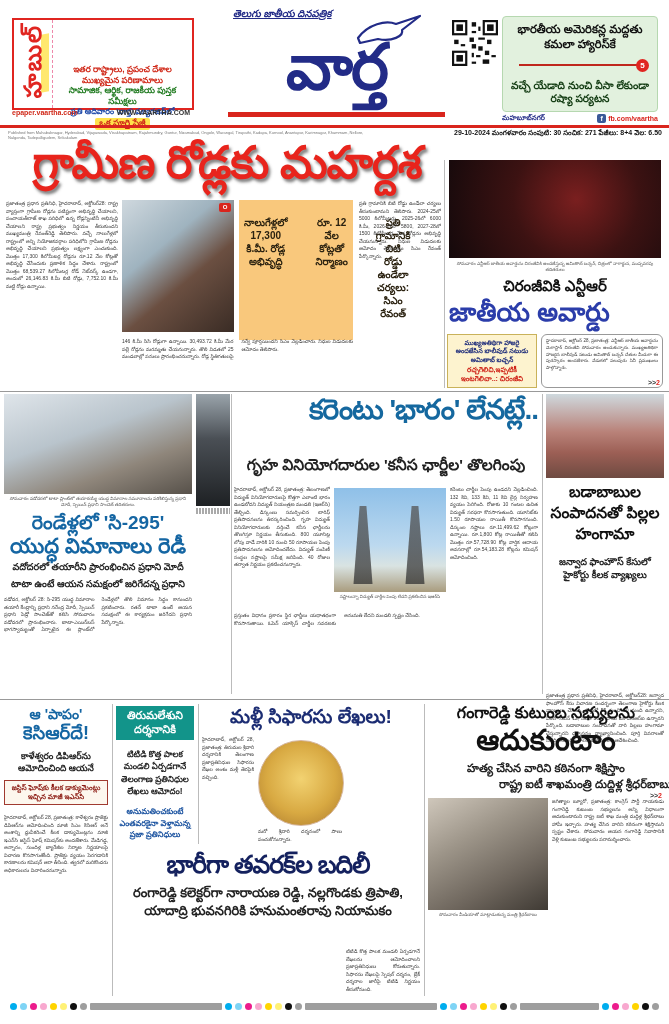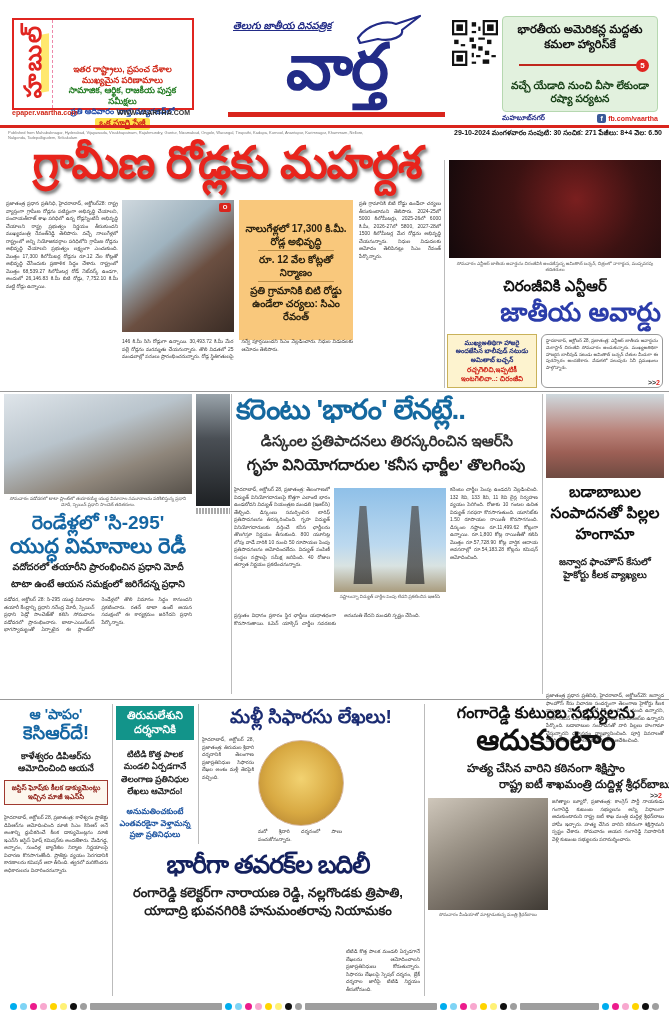--- a/index.html
+++ b/index.html
@@ -14,21 +14,21 @@
   .promo-squiggle{position:absolute;right:3px;top:14px;width:8px;height:58px;background:#ffe24a;transform:skewY(-12deg);opacity:.8;}
   .promo-right{flex:1;display:flex;flex-direction:column;justify-content:space-around;align-items:center;
                text-align:center;padding:8px 2px;margin-top:36px;}
   .pr1{font-size:8.5px;font-weight:700;color:#d02818;line-height:1.25;}
   .pr2{font-size:8.5px;font-weight:700;color:#1f7a1f;line-height:1.25;}
   .pr3{font-size:8px;font-weight:700;color:#1c48a8;}
   .pr4{font-size:9px;font-weight:800;color:#d02818;background:#ffe24a;padding:0 4px;border-radius:2px;}
   .promo-urls{left:12px;top:109px;width:178px;display:flex;justify-content:space-between;}
   .url1{font-size:7px;font-weight:700;color:#d02818;}
   .url2{font-size:7px;font-weight:800;color:#333;}
-  .tagline{left:233px;top:20px;width:160px;font-size:10px;font-weight:700;font-style:italic;
+  .tagline{left:233px;top:8px;width:160px;font-size:10px;font-weight:700;font-style:italic;
            color:#222b87;text-decoration:underline;}
   .dove{left:352px;top:12px;width:74px;height:34px;}
   .logo-text{left:228px;top:34px;width:217px;height:80px;font-size:64px;font-weight:800;color:#222b87;
              line-height:1.05;letter-spacing:-2px;text-align:center;}
   .logo-underline{left:228px;top:112px;width:217px;height:5px;background:#d9251d;}
   .qr{left:452px;top:20px;width:46px;height:46px;}
   .greenbox{left:502px;top:16px;width:156px;height:96px;background:#e2f1de;border:1px solid #b6d8b0;
             border-radius:4px;text-align:center;padding:5px 4px;box-sizing:border-box;
             display:flex;flex-direction:column;justify-content:space-between;}
   .gb-head{font-size:11.5px;font-weight:800;color:#111;line-height:1.3;}
@@ -49,33 +49,33 @@
   .lead-headline{left:4px;top:136px;width:446px;height:58px;font-size:45px;font-weight:800;color:#e8241c;
                  text-align:center;letter-spacing:-1px;line-height:1.2;
                  text-shadow:2px 3px 3px rgba(110,110,110,.85), -1px -1px 0 #fff;}
   .body{font-size:5px;line-height:1.5;color:#3a3a3a;text-align:justify;margin:0;}
   .lead-col1{left:6px;top:200px;width:112px;height:186px;overflow:hidden;}
   .lead-photo{left:122px;top:200px;width:112px;height:132px;
               background:linear-gradient(140deg,#cfd8de 0%,#9fb3bf 35%,#6b4f41 60%,#3a2c25 100%);}
   .photo-badge{position:absolute;right:3px;top:3px;width:12px;height:9px;background:#d9251d;border-radius:2px;
                color:#fff;font-size:6px;font-weight:800;text-align:center;line-height:9px;}
   .lead-orange{left:239px;top:200px;width:114px;height:140px;background:#f9c87c;box-sizing:border-box;
-               padding:22px 5px;text-align:center;display:flex;flex-direction:column;justify-content:space-around;}
+               padding:16px 5px;text-align:center;display:flex;flex-direction:row;justify-content:space-around;}
   .ob-item{font-size:10px;font-weight:800;color:#2b2210;line-height:1.3;}
   .ob-sep{border-top:1px solid #b98f4a;margin:2px 14px;}
   .lead-colmid{left:122px;top:338px;width:231px;height:48px;column-count:2;column-gap:8px;overflow:hidden;}
   .lead-col4{left:359px;top:200px;width:82px;height:186px;overflow:hidden;}
   .vline{background:#bbb;width:1px;}
   .hline{background:#999;height:1px;}
   
   .award-photo{left:449px;top:160px;width:212px;height:98px;
                background:radial-gradient(circle at 60% 40%,#7a1f1f 0%,#3c1212 45%,#14090b 100%);}
   .award-caption{left:449px;top:261px;width:212px;font-size:4.5px;color:#555;text-align:center;line-height:1.4;}
   .award-h1{left:449px;top:277px;width:212px;font-size:15px;font-weight:800;color:#111;text-align:center;}
-  .award-h2{left:449px;top:297px;width:212px;font-size:26px;font-weight:800;color:#2b3daa;text-align:right;}
+  .award-h2{left:449px;top:297px;width:212px;font-size:26px;font-weight:800;color:#2b3daa;text-align:left;}
   .award-row{left:447px;top:334px;width:216px;height:54px;display:flex;gap:4px;}
   .award-box{width:90px;box-sizing:border-box;background:#fdf3cf;border:1px solid #c9b25a;padding:3px;
              text-align:center;display:flex;flex-direction:column;justify-content:space-around;}
   .ab1{font-size:6.5px;font-weight:700;color:#1b2a7a;line-height:1.3;}
   .ab2{font-size:7px;font-weight:800;color:#cf2318;line-height:1.3;}
   .award-body{flex:1;position:relative;border:1px solid #999;border-radius:6px;padding:3px 4px;box-sizing:border-box;overflow:hidden;}
   .more{position:absolute;right:2px;bottom:1px;font-size:7px;font-weight:800;color:#333;background:#fff;padding-left:2px;}
   .mnum{color:#e02520;}
   
   .c295-photo{left:4px;top:394px;width:188px;height:100px;
@@ -83,21 +83,21 @@
   .c295-caption{left:4px;top:496px;width:188px;font-size:4.5px;color:#555;text-align:center;line-height:1.4;}
   .c295-h{left:4px;top:512px;width:188px;text-align:center;color:#1566a3;font-weight:800;line-height:1.15;}
   .c295-h .l1{font-size:19px;}
   .c295-h .l2{font-size:21px;}
   .c295-s1{left:4px;top:561px;width:188px;font-size:9.5px;font-weight:800;color:#222;text-align:center;}
   .c295-s2{left:4px;top:578px;width:188px;font-size:9.5px;font-weight:800;color:#222;text-align:center;}
   .c295-body{left:4px;top:596px;width:188px;height:100px;column-count:2;column-gap:7px;overflow:hidden;}
   .mini-photo{left:196px;top:394px;width:34px;height:112px;
               background:linear-gradient(180deg,#9aa4ab 0%,#4a4f55 40%,#1e2124 100%);}
   .mini-caption{left:196px;top:508px;width:34px;height:6px;background:repeating-linear-gradient(90deg,#aaa 0 2px,#fff 2px 3px);}
-  .power-h1{left:236px;top:394px;width:302px;font-size:28px;font-weight:800;color:#15689f;text-align:left;letter-spacing:-1px;}
+  .power-h1{left:236px;top:394px;width:302px;font-size:28px;font-weight:800;color:#15689f;text-align:right;letter-spacing:-1px;}
   .power-s1{left:236px;top:432px;width:302px;font-size:15px;font-weight:700;color:#333;text-align:center;}
   .power-s2{left:232px;top:456px;width:308px;font-size:15.5px;font-weight:800;color:#222;text-align:center;}
   .power-col1{left:234px;top:486px;width:96px;height:168px;overflow:hidden;}
   .power-photo{left:334px;top:488px;width:112px;height:104px;
                background:linear-gradient(180deg,#8fc0e8 0%,#bcd9ef 55%,#d9e3e2 75%,#a99c7e 100%);position:relative;overflow:hidden;}
   .tower{position:absolute;bottom:8px;width:34px;height:78px;
          background:linear-gradient(#555,#333);clip-path:polygon(40% 0,60% 0,78% 100%,22% 100%);opacity:.75;}
   .tw1{left:12px;} .tw2{right:14px;}
   .power-caption{left:334px;top:594px;width:112px;font-size:4.5px;color:#555;text-align:center;line-height:1.35;}
   .power-col2{left:450px;top:486px;width:88px;height:168px;overflow:hidden;}
@@ -277,21 +277,20 @@
   <div class="abs c295-s2">టాటా ఉంటే ఆయన సమక్షంలో జరిగేదన్న ప్రధాని</div>
   <div class="abs c295-body" style="position:absolute;">
     <p class="body">వడోదర, అక్టోబర్ 28: సి-295 యుద్ధ విమానాల తయారీ కేంద్రాన్ని ప్రధాని నరేంద్ర మోదీ, స్పెయిన్ ప్రధాని పెడ్రో సాంచెజ్‌తో కలిసి సోమవారం వడోదరలో ప్రారంభించారు. టాటా-ఎయిర్‌బస్ భాగస్వామ్యంతో ఏర్పాటైన ఈ ప్లాంట్‌లో రెండేళ్లలో తొలి విమానం సిద్ధం కానుందని ప్రకటించారు. రతన్ టాటా ఉంటే ఆయన సమక్షంలో ఈ కార్యక్రమం జరిగేదని ప్రధాని పేర్కొన్నారు.</p>
   </div>
 
   <div class="abs vline" style="left:231px;top:394px;height:300px;"></div>
   <div class="abs mini-photo"></div>
   <div class="abs mini-caption"></div>
 
   <div class="abs power-h1">కరెంటు 'భారం' లేనట్లే..</div>
-  <div class="abs power-s1">డిస్కంల ప్రతిపాదనలు తిరస్కరించిన ఇఆర్‌సి</div>
   <div class="abs power-s2">గృహ వినియోగదారుల 'కనీస ఛార్జీల' తొలగింపు</div>
   <p class="abs body power-col1">హైదరాబాద్, అక్టోబర్ 28, ప్రజాతంత్ర: తెలంగాణలో విద్యుత్ వినియోగదారులపై కొత్తగా ఎలాంటి భారం ఉండబోదని విద్యుత్ నియంత్రణ మండలి (ఇఆర్‌సి) తేల్చింది. డిస్కంలు సమర్పించిన టారిఫ్ ప్రతిపాదనలను తిరస్కరించింది. గృహ విద్యుత్ వినియోగదారులకు వర్తించే కనీస ఛార్జీలను తొలగిస్తూ నిర్ణయం తీసుకుంది. 800 యూనిట్ల లోపు వాడే వారికి 10 నుంచి 50 రూపాయల పెంపు ప్రతిపాదనలను ఆమోదించలేదు. విద్యుత్ పంపిణీ సంస్థల నష్టాలపై సమీక్ష జరిపింది. 40 రోజుల తర్వాత నిర్ణయం ప్రకటించనున్నారు.</p>
   <div class="abs power-photo">
     <div class="tower tw1"></div>
     <div class="tower tw2"></div>
   </div>
   <div class="abs power-caption">నష్టాలున్నా విద్యుత్ చార్జీల పెంపు లేదని ప్రకటించిన ఇఆర్‌సి</div>
   <p class="abs body power-col2">కరెంటు చార్జీల పెంపు ఉండదని వెల్లడించింది. 132 కెవి, 133 కెవి, 11 కెవి లైన్ల నిర్వహణ వ్యయం పెరిగింది. రోజుకు 10 గంటల ఉచిత విద్యుత్ సరఫరా కొనసాగుతుంది. యూనిట్‌కు 1.50 రూపాయల రాయితీ కొనసాగనుంది. డిస్కంల నష్టాలు రూ.11,499.62 కోట్లుగా ఉన్నాయి. రూ.1,800 కోట్ల రాయితీతో కలిపి మొత్తం రూ.57,728.90 కోట్ల వార్షిక ఆదాయ అవసరాల్లో రూ.54,183.28 కోట్లను కమిషన్ ఆమోదించింది.</p>
   <p class="abs body power-colwide">ప్రస్తుతం విధానం ప్రకారం స్థిర ఛార్జీలు యథాతథంగా కొనసాగుతాయి. ఓపెన్ యాక్సెస్ చార్జీల సవరణకు అనుమతి లేదని మండలి స్పష్టం చేసింది.</p>
 

